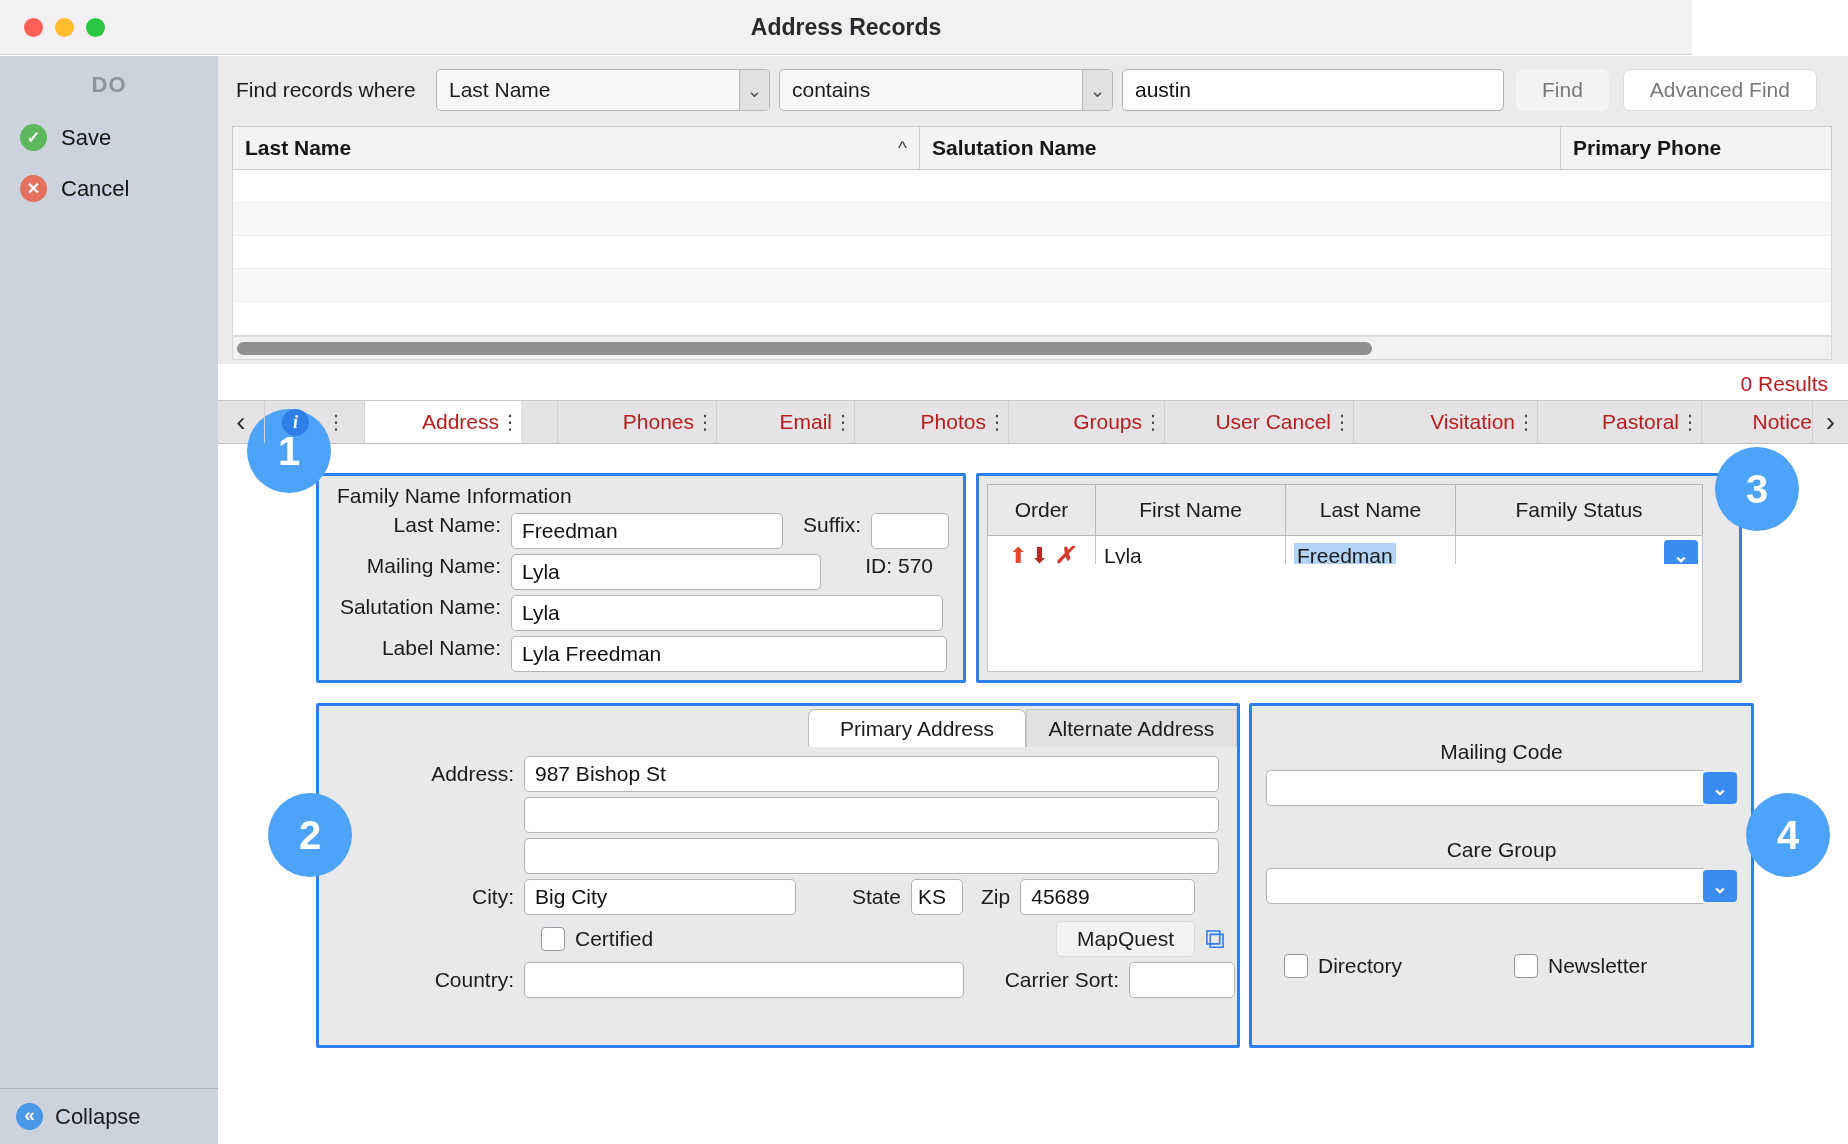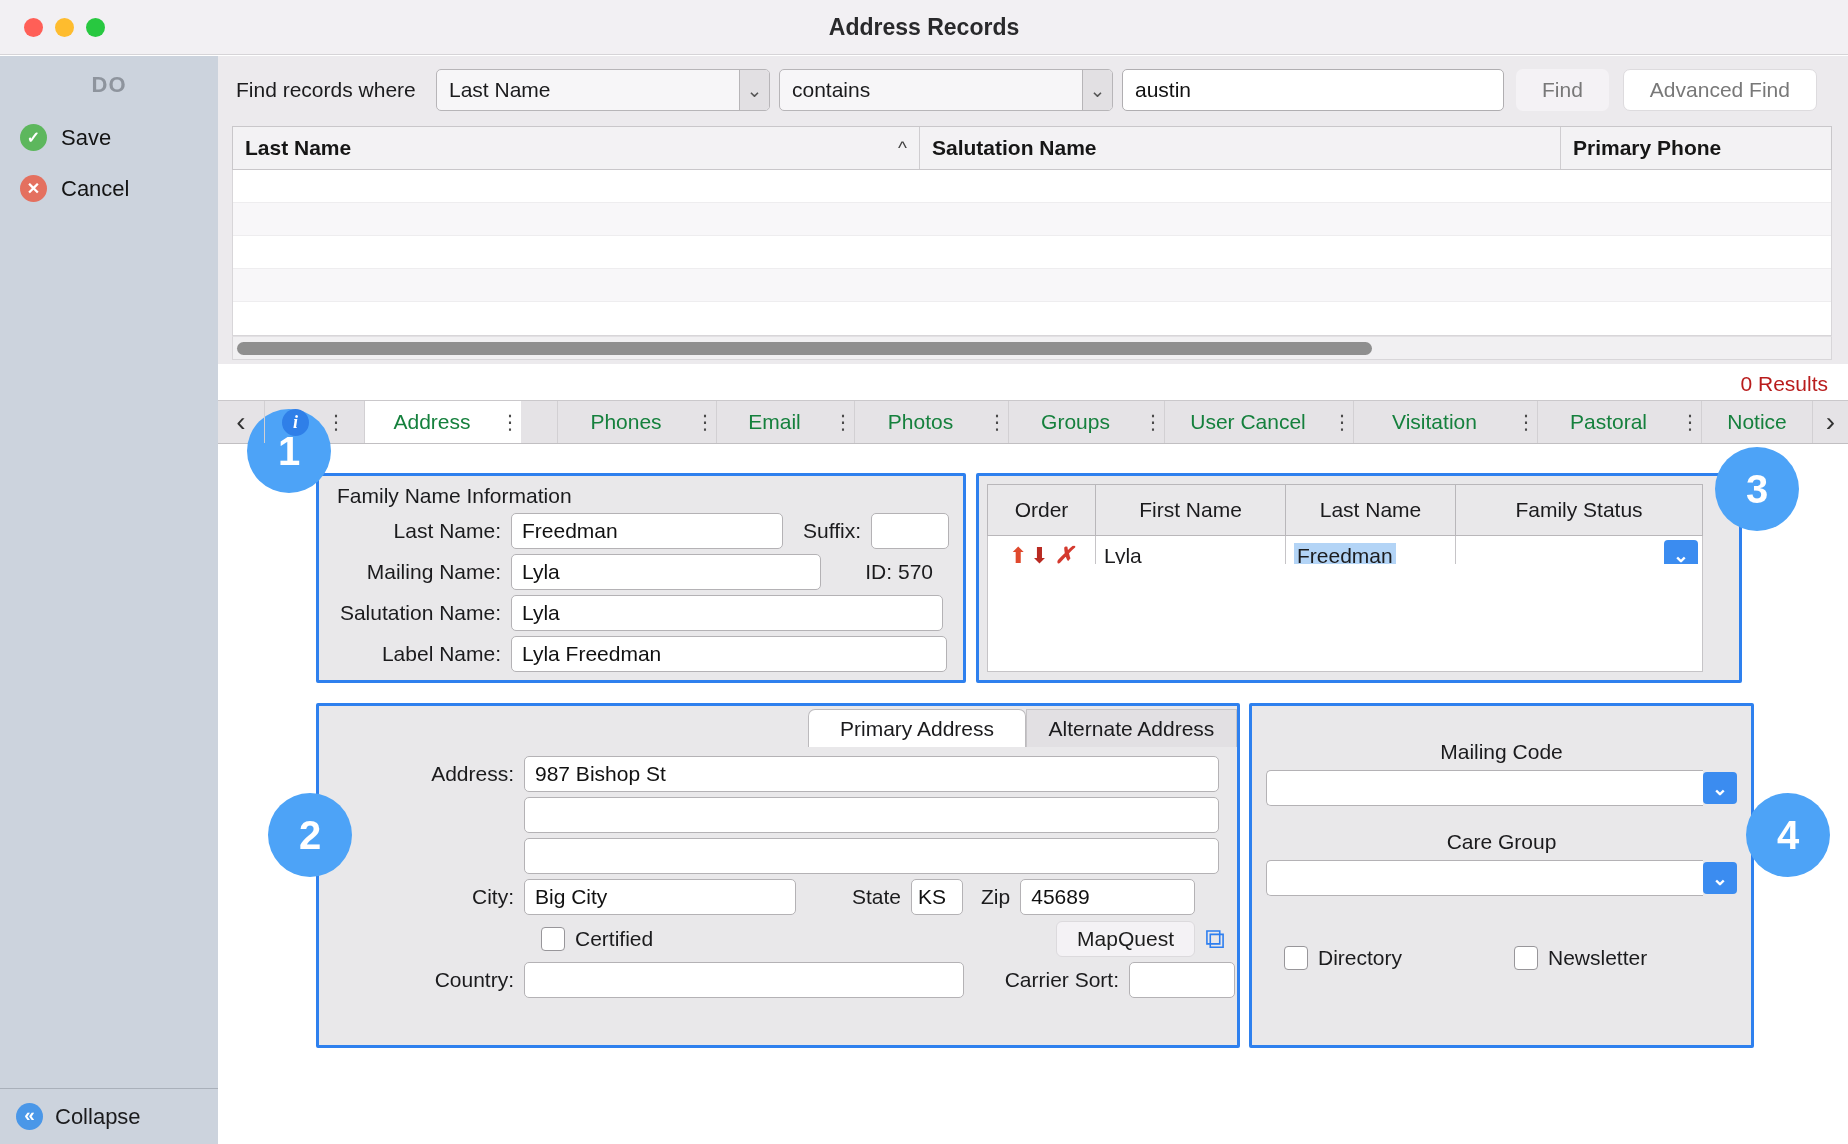--- a/index.html
+++ b/index.html
@@ -1,21 +1,21 @@
 <!DOCTYPE html>
 <html><head>
 <meta charset="utf-8">
 <style>
   * { margin:0; padding:0; box-sizing:border-box; }
   html,body { width:1848px; height:1144px; }
   body { font-family:"Liberation Sans", sans-serif; color:#1b1b1d; background:#fff; overflow:hidden; }
   .window { position:relative; width:1848px; height:1144px; background:#fff; }
 
   
-  .titlebar { position:absolute; top:0; left:0; width:1848px; height:55px; background:#f2f0f3;
+  .titlebar { position:absolute; top:0; left:0; width:1692px; height:55px; background:#f2f0f3;
               border-bottom:1px solid #d6d4d7; display:flex; align-items:center; justify-content:center; }
   .traffic { position:absolute; left:24px; top:18px; display:flex; gap:12px; }
   .light { width:19px; height:19px; border-radius:50%; }
   .light.red { background:#ff5f57; }
   .light.yellow { background:#febc2e; }
   .light.green { background:#28c840; }
   .title { font-size:23px; font-weight:bold; color:#29292b; }
 
   
   .sidebar { position:absolute; left:0; top:56px; width:218px; height:1088px; background:#ccd3dd; }
@@ -74,21 +74,21 @@
             border-top:1px solid #cac8cb; border-bottom:1px solid #c1bfc2; display:flex; align-items:stretch; }
   .tb-back { width:46px; display:flex; align-items:center; justify-content:center; font-size:28px; color:#333; }
   .tb-fwd { width:36px; border-left:1px solid #d2d0d3; display:flex; align-items:center; justify-content:center;
             font-size:28px; color:#333; }
   .tb-info { width:100px; border-left:1px solid #d2d0d3; display:flex; align-items:center; justify-content:center;
              gap:16px; position:relative; z-index:6; }
   .info-circle { width:27px; height:27px; border-radius:50%; background:#2f7fe8; color:#fff; display:flex;
                  align-items:center; justify-content:center; font-family:"Liberation Serif", serif;
                  font-style:italic; font-weight:bold; font-size:18px; }
   .tab { display:flex; align-items:center; border-left:1px solid #d2d0d3; overflow:hidden; }
-  .tab-label { flex:1; text-align:center; font-size:21px; color:#15803d; white-space:nowrap; }
+  .tab-label { flex:1; text-align:right; font-size:21px; color:#b91c1c; white-space:nowrap; }
   .tab-dots { width:22px; color:#4a4a4a; font-size:20px; text-align:center; flex:none; }
   .tab.active { background:#fff; }
   .tab.notice { flex:1; }
 
   
   .sec { position:absolute; border:3px solid #2e80ee; background:#e9e8ea; border-radius:2px; }
   #sec1 { left:98px;  top:417px; width:650px; height:210px; }
   #sec3 { left:758px; top:417px; width:766px; height:210px; }
   #sec2 { left:98px;  top:647px; width:924px; height:345px; }
   #sec4 { left:1031px;top:647px; width:505px; height:345px; }
@@ -98,21 +98,21 @@
   #badge1 { left:29px;   top:353px; }
   #badge3 { left:1497px; top:391px; }
   #badge2 { left:50px;   top:737px; }
   #badge4 { left:1528px; top:737px; }
 
   .tin { height:36px; border:1px solid #b4b2b5; border-radius:5px; background:#fff; font-size:21px;
          padding:0 10px; font-family:inherit; color:#111; }
 
   
   .sec1-title { padding:8px 0 0 18px; font-size:21px; }
-  .f-row { display:flex; align-items:center; margin-top:5px; height:36px; }
+  .f-row { display:flex; align-items:flex-start; margin-top:5px; height:36px; }
   .f-label { width:192px; text-align:right; font-size:21px; padding-right:10px; flex:none; }
   .in-lastname { width:272px; }
   .suffix-label { margin-left:auto; font-size:21px; padding-right:10px; }
   .in-suffix { width:78px; margin-right:14px; }
   .in-mailing { width:310px; }
   .id-text { margin-left:auto; margin-right:30px; font-size:21px; }
   .in-salutation { width:432px; }
   .in-labelname { width:436px; }
 
   
@@ -158,21 +158,21 @@
   .cb { width:24px; height:24px; background:#fff; border:1px solid #98969a; border-radius:4px; flex:none; }
   .cert-cb { margin-left:222px; }
   .cb-label { margin-left:10px; font-size:21px; }
   .mq-btn { margin-left:auto; height:36px; background:#f4f2f5; border:1px solid #dcdadd; border-radius:6px;
             font-size:21px; color:#1d1d1d; padding:0 20px; font-family:inherit; }
   .copy-icon { color:#2e7ff0; font-size:28px; margin-left:10px; line-height:1; }
 
   
   .s4-label { text-align:center; font-size:21px; }
   .s4-mailing { margin-top:34px; }
-  .s4-care { margin-top:24px; }
+  .s4-care { margin-top:32px; }
   .s4-dd { display:flex; align-items:center; margin:6px 14px 0 14px; height:36px; }
   .s4-dd .dd-fieldbox { flex:1; height:36px; background:#fff; border:1px solid #b4b2b5;
                         border-radius:5px 0 0 5px; border-right:none; }
   .s4-cbrow { display:flex; align-items:center; margin-top:50px; padding-left:14px; }
   .nl-group { margin-left:94px; }
   .cb-group { display:flex; align-items:center;padding-left:18px; }
 </style>
 </head>
 <body>
 

